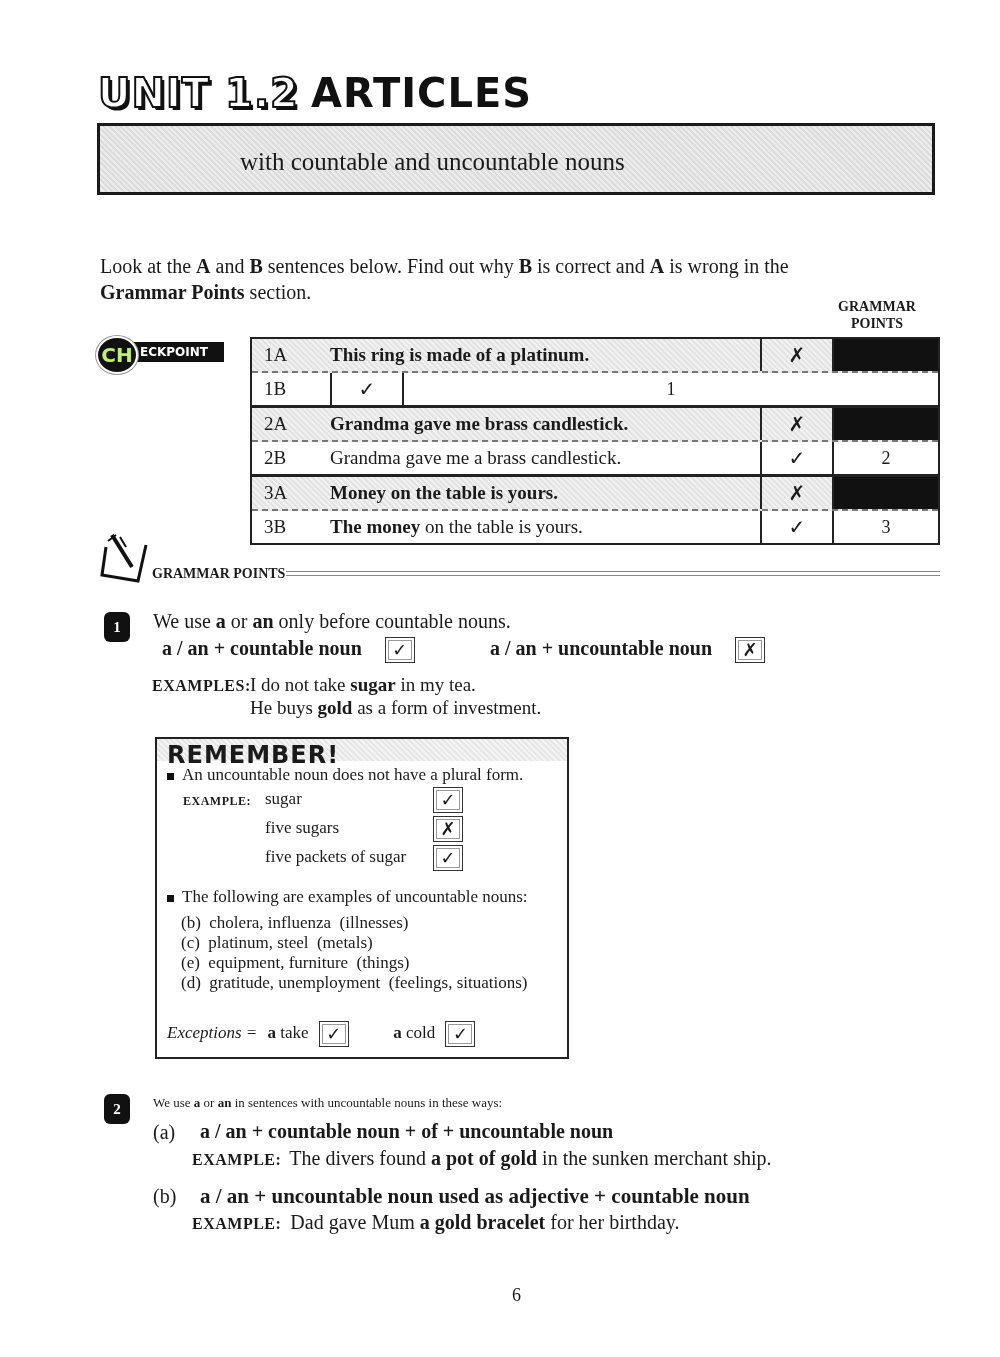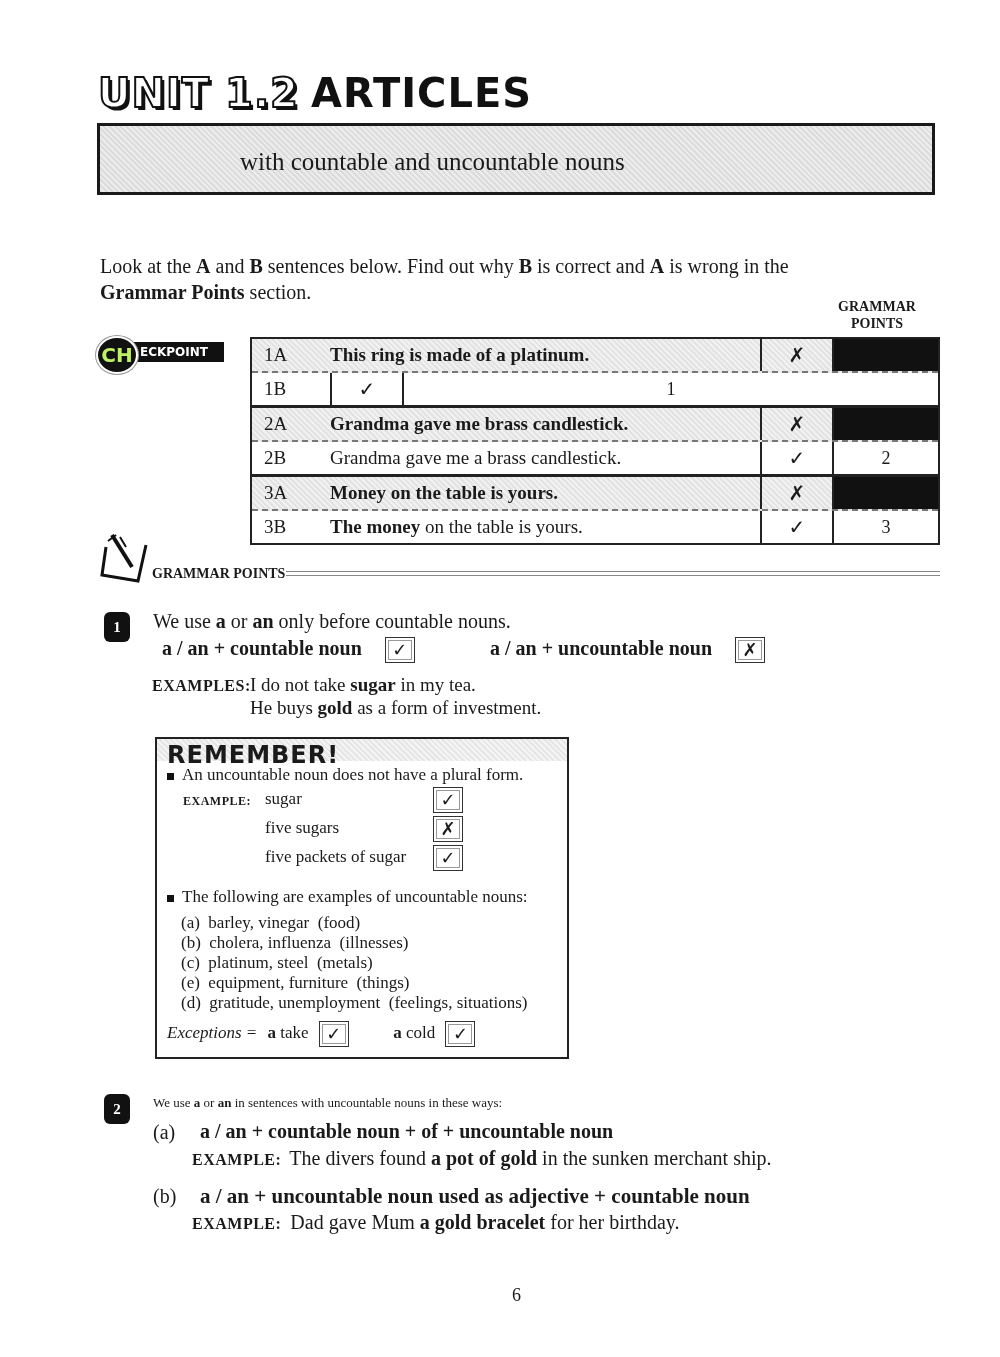--- a/index.html
+++ b/index.html
@@ -156,21 +156,20 @@
   <div id="rem-examples">
       <div class="abs rem-text" style="left: 108px; top: 50px;">sugar</div>
       <span class="tick-box abs" style="left: 276px; top: 48px;">✓</span>
       <div class="abs rem-text" style="left: 108px; top: 79px;">five sugars</div>
       <span class="tick-box abs" style="left: 276px; top: 77px;">✗</span>
       <div class="abs rem-text" style="left: 108px; top: 108px;">five packets of sugar</div>
       <span class="tick-box abs" style="left: 276px; top: 106px;">✓</span>
     </div>
   <div class="abs rem-text" style="left:10px; top:148px; white-space:nowrap;"><span class="bullet"></span><span>The following are examples of uncountable nouns:</span></div>
   <div class="rem-list" id="rem-list">
-      <div style="white-space: pre;">(a)  barley, vinegar  (food)</div>
       <div style="white-space: pre;">(b)  cholera, influenza  (illnesses)</div>
       <div style="white-space: pre;">(c)  platinum, steel  (metals)</div>
       <div style="white-space: pre;">(e)  equipment, furniture  (things)</div>
       <div style="white-space: pre;">(d)  gratitude, unemployment  (feelings, situations)</div>
     </div>
   <div class="abs rem-text" style="left:10px; top:282px; white-space:nowrap;">
     <i>Exceptions =</i>
     <b style="margin-left:6px">a</b><span> take</span>
     <span class="tick-box" style="margin-left:6px">✓</span>
     <b style="margin-left:40px">a</b><span> cold</span>

